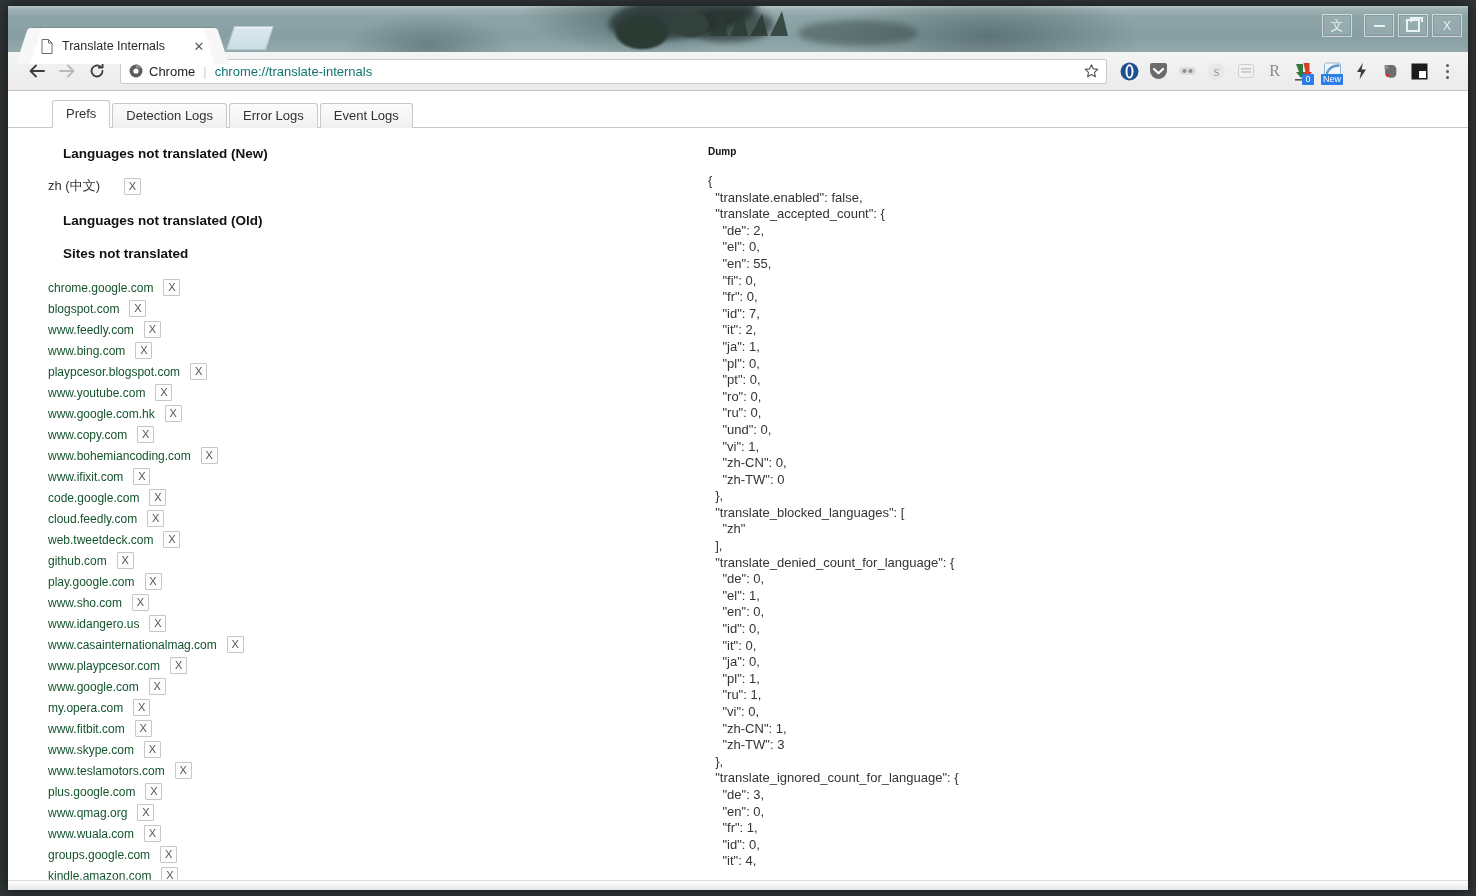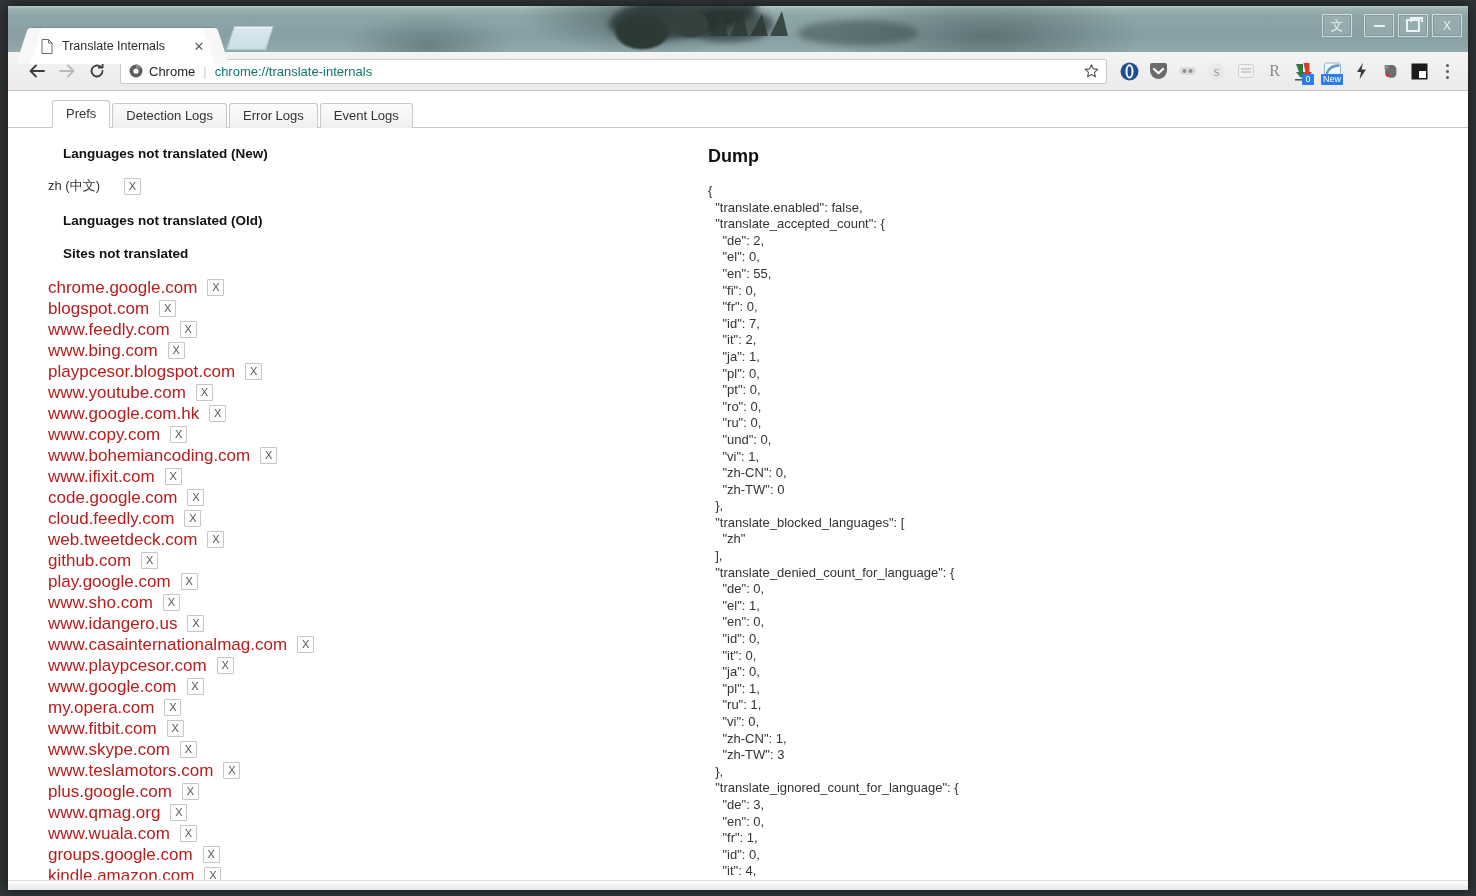--- a/index.html
+++ b/index.html
@@ -231,34 +231,34 @@
   h3.sec.tight { margin-top: 18px; }
 
   .lang-row { display: flex; align-items: center; margin-bottom: 16px; }
   .lang-label { font-size: 13px; color: #333; margin-right: 14px; }
 
   .sites-list { margin-top: 4px; }
   .site-row {
     display: flex; align-items: center;
     height: 21px;
   }
-  .site-name { font-size: 17px; color: #b91c1c; }
+  .site-name { font-size: 12px; color: #14532d; }
   .x-btn {
     font-size: 11px; color: #555;
     border: 1px solid #c6c6c6;
     background: #fdfdfd;
     width: 17px; height: 17px;
     line-height: 15px; text-align: center;
     margin-left: 10px;
     box-sizing: border-box;
     border-radius: 1px;
     flex: 0 0 auto;
   }
 
-  .dump-title { font-size: 18px; font-weight: bold; color: #111; margin: 0 0 16px 0; }
+  .dump-title { font-size: 10px; font-weight: bold; color: #111; margin: 0 0 16px 0; }
   .dump-pre {
     font-family: "Liberation Sans", sans-serif;
     font-size: 13px;
     color: #333;
     line-height: 16.6px;
     margin: 0;
     white-space: pre;
   }
 
   

